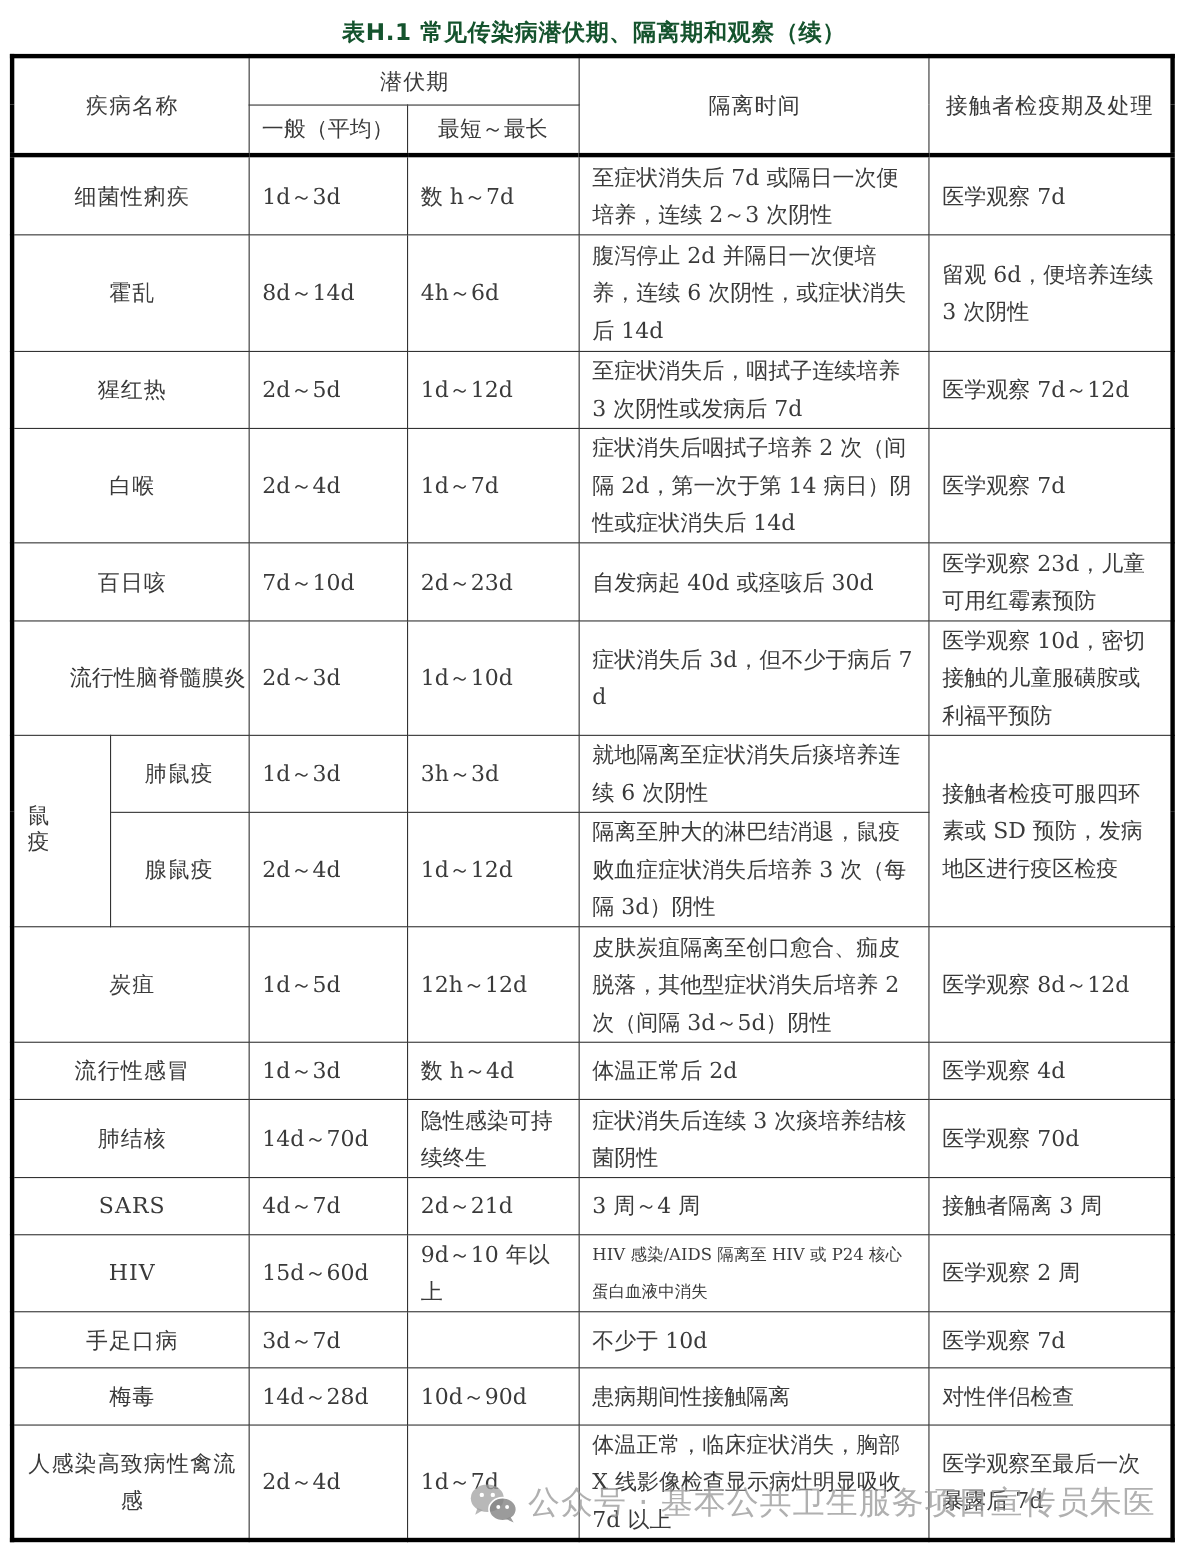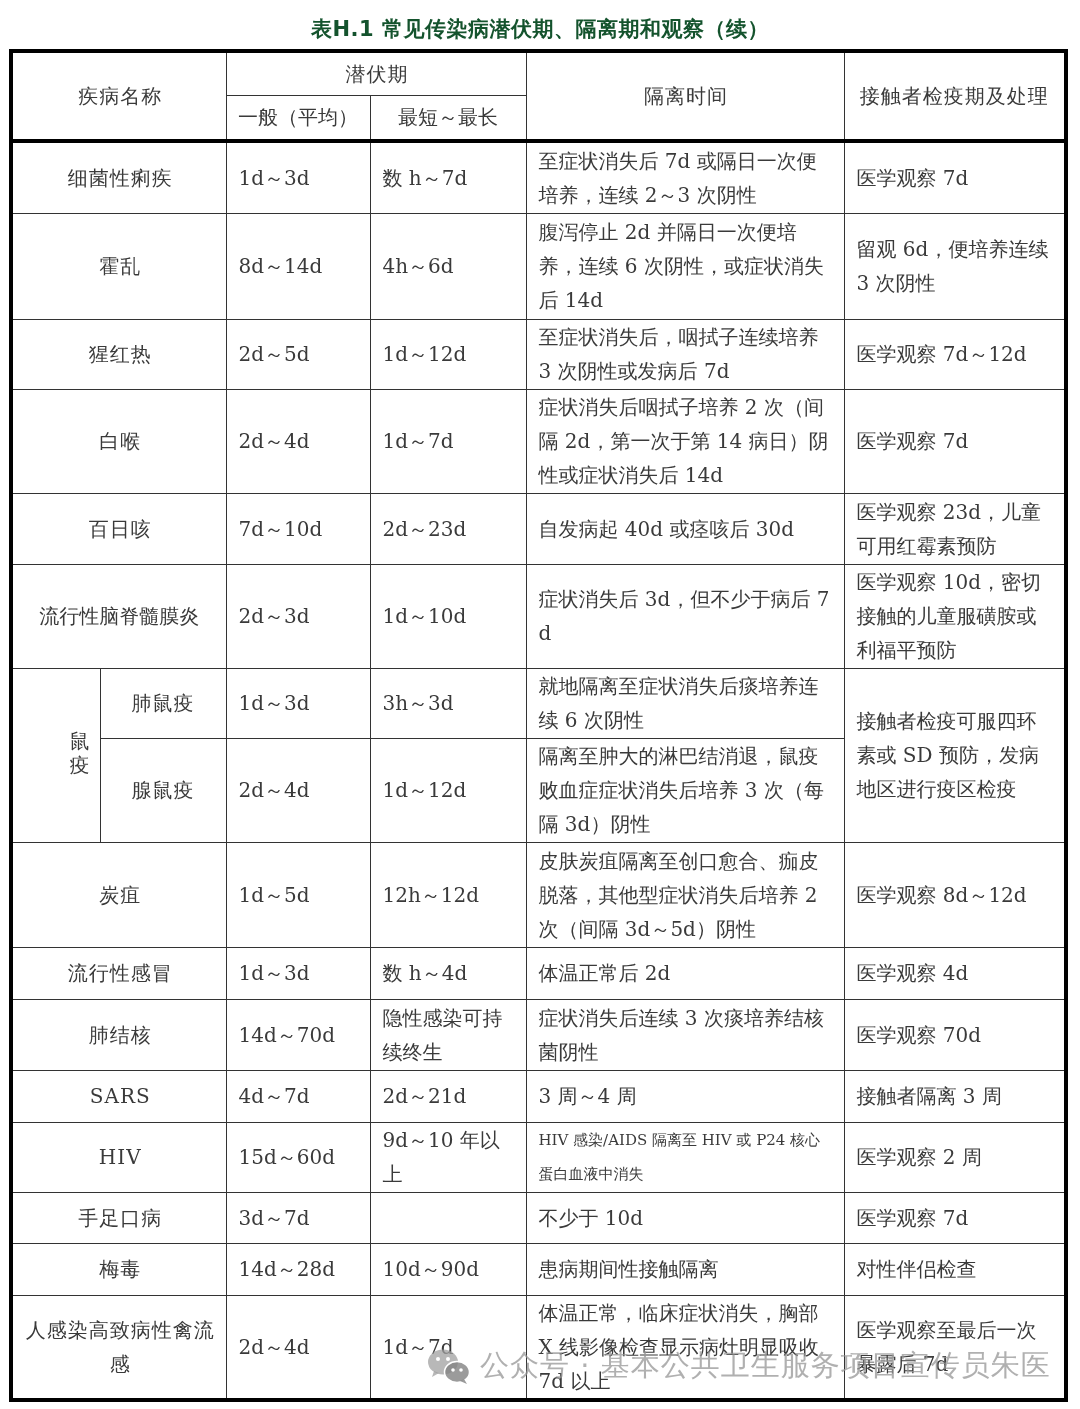--- a/index.html
+++ b/index.html
@@ -52,21 +52,21 @@
       letter-spacing: 1px;
     }
     thead tr:last-child th, thead tr:first-child th.span2 {
       border-bottom: 4px solid #000000;
     }
     td.name {
       text-align: center;
       letter-spacing: 1px;
     }
     td.sub-group {
-      text-align: right;
+      text-align: left;
       padding: 0 4px;
       margin-top: 26px;
     }
     td.sub-group span {
       display: inline-block;
       width: 22px;
       line-height: 24px;
     }
     td.val {
       text-align: left;
@@ -151,21 +151,21 @@
       <td class="val">医学观察 7d</td>
     </tr>
     <tr style="height:71px">
       <td colspan="2" class="name">百日咳</td>
       <td class="val">7d～10d</td>
       <td class="val">2d～23d</td>
       <td class="val">自发病起 40d 或痉咳后 30d</td>
       <td class="val">医学观察 23d，儿童可用红霉素预防</td>
     </tr>
     <tr style="height:104px">
-      <td colspan="2" class="name" style="padding:0 2px;letter-spacing:0;">流行性脑脊髓膜炎</td>
+      <td colspan="2" class="name" style="padding:0 2px;letter-spacing:0;text-align:right;">流行性脑脊髓膜炎</td>
       <td class="val">2d～3d</td>
       <td class="val">1d～10d</td>
       <td class="val">症状消失后 3d，但不少于病后 7d</td>
       <td class="val">医学观察 10d，密切接触的儿童服磺胺或利福平预防</td>
     </tr>
 
     <tr style="height:70px">
       <td rowspan="2" class="sub-group"><span>鼠疫</span></td>
       <td class="name" style="padding:0 4px;">肺鼠疫</td>
       <td class="val">1d～3d</td>

